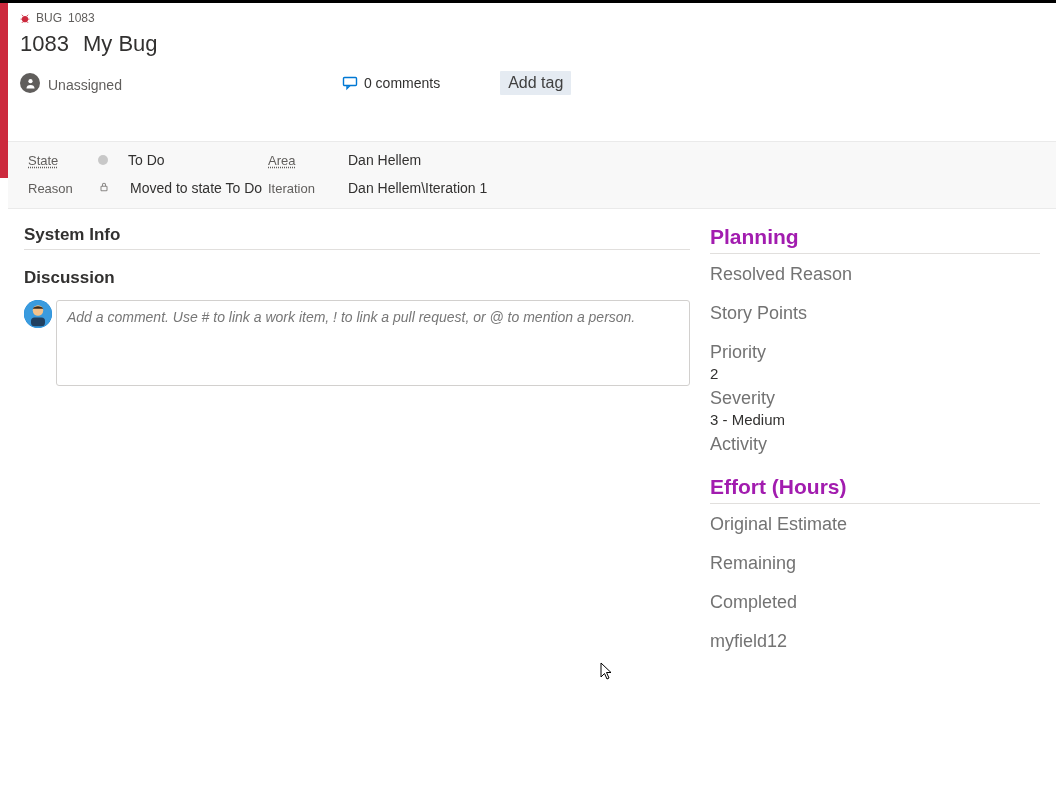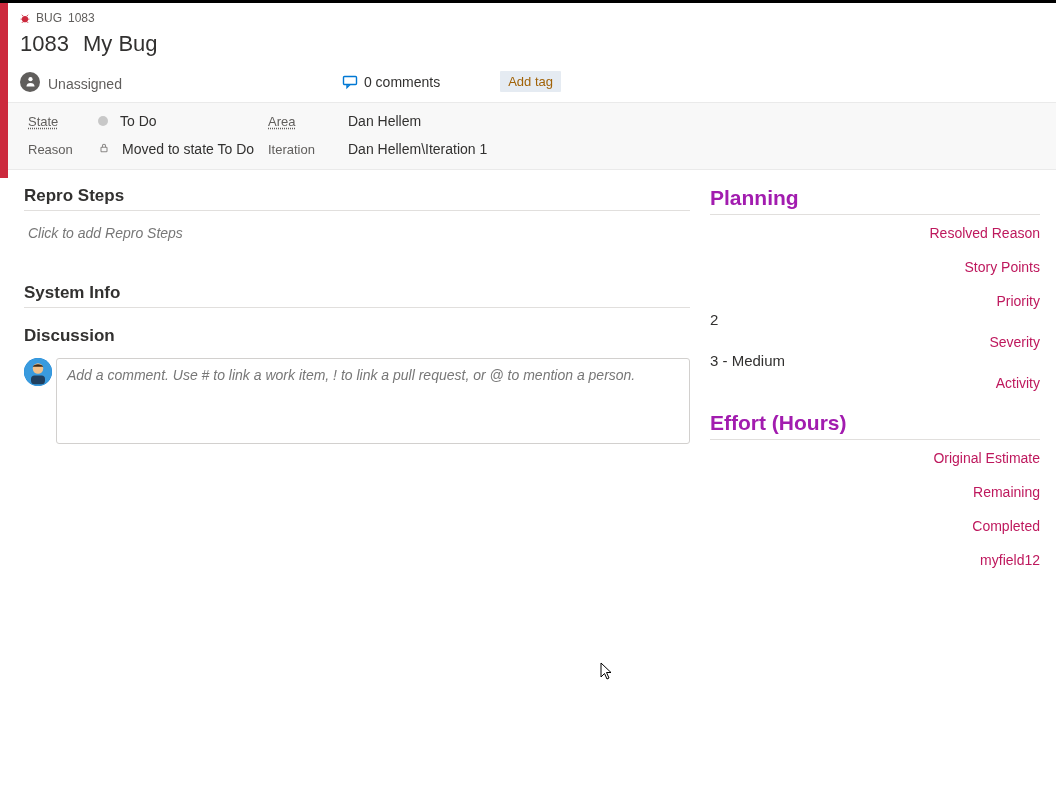--- a/index.html
+++ b/index.html
@@ -90,51 +90,52 @@
   .comments {
     display: flex;
     align-items: center;
     gap: 6px;
     color: #323130;
     margin-left: 160px;
   }
   .comments svg { color: #0078d4; }
   .add-tag {
     background: #e5ebf2;
-    color: #a16207;
+    color: #404040;
     padding: 3px 8px;
-    font-size: 13px;
+    font-size: 16px;
     border-radius: 1px;
     cursor: pointer;
   }
 
   
   .fields-band {
     background: #f8f8f8;
     border-top: 1px solid #eaeaea;
     border-bottom: 1px solid #eaeaea;
     padding: 10px 20px 12px 20px;
+    margin-top: 36px;
   }
   .fields-grid {
     display: grid;
     grid-template-columns: 70px 170px 80px 1fr;
     row-gap: 12px;
     align-items: center;
   }
   .flabel {
     font-size: 13px;
     color: #605e5c;
   }
   .flabel.dotted { text-decoration: dotted underline; text-underline-offset: 2px; }
   .fval {
     font-size: 14px;
     color: #323130;
     display: flex;
     align-items: center;
-    gap: 12px;
+    gap: 20px;
   }
   .state-dot {
     width: 10px; height: 10px; border-radius: 50%;
     background: #c8c8c8;
     display: inline-block;
   }
   .lock-icon { color: #8a8886; }
 
   
   .body {
@@ -192,24 +193,23 @@
     font-weight: 600;
     color: #a21caf;
     padding-bottom: 4px;
     border-bottom: 1px solid #e1dfdd;
     margin-bottom: 10px;
   }
   .rfield {
     margin-bottom: 18px;
   }
   .rfield-label {
-    font-size: 14px;
-    color: #be185d;
+    font-size: 18px;
+    color: #737373;
     margin-bottom: 2px;
-    text-align: right;
   }
   .rfield-value {
     font-size: 15px;
     color: #323130;
   }
   .rgroup { margin-bottom: 20px; }
 
   .cursor {
     position: absolute;
     left: 600px;
@@ -287,24 +287,20 @@
         </div>
         <div class="flabel">Iteration</div>
         <div class="fval">
           <span>Dan Hellem\Iteration 1</span>
         </div>
       </div>
     </div>
 
     <div class="body">
       <div class="col-left">
-        <div class="section">
-          <div class="section-title">Repro Steps</div>
-          <div class="placeholder">Click to add Repro Steps</div>
-        </div>
         <div class="section">
           <div class="section-title">System Info</div>
         </div>
         <div class="section">
           <div class="section-title noline">Discussion</div>
           <div class="discussion-row">
             <div class="avatar">
               <svg viewBox="0 0 32 32">
                   <circle cx="16" cy="16" r="16" fill="#3a9bde"></circle>
                   <circle cx="16" cy="12" r="6" fill="#f3c28b"></circle>

